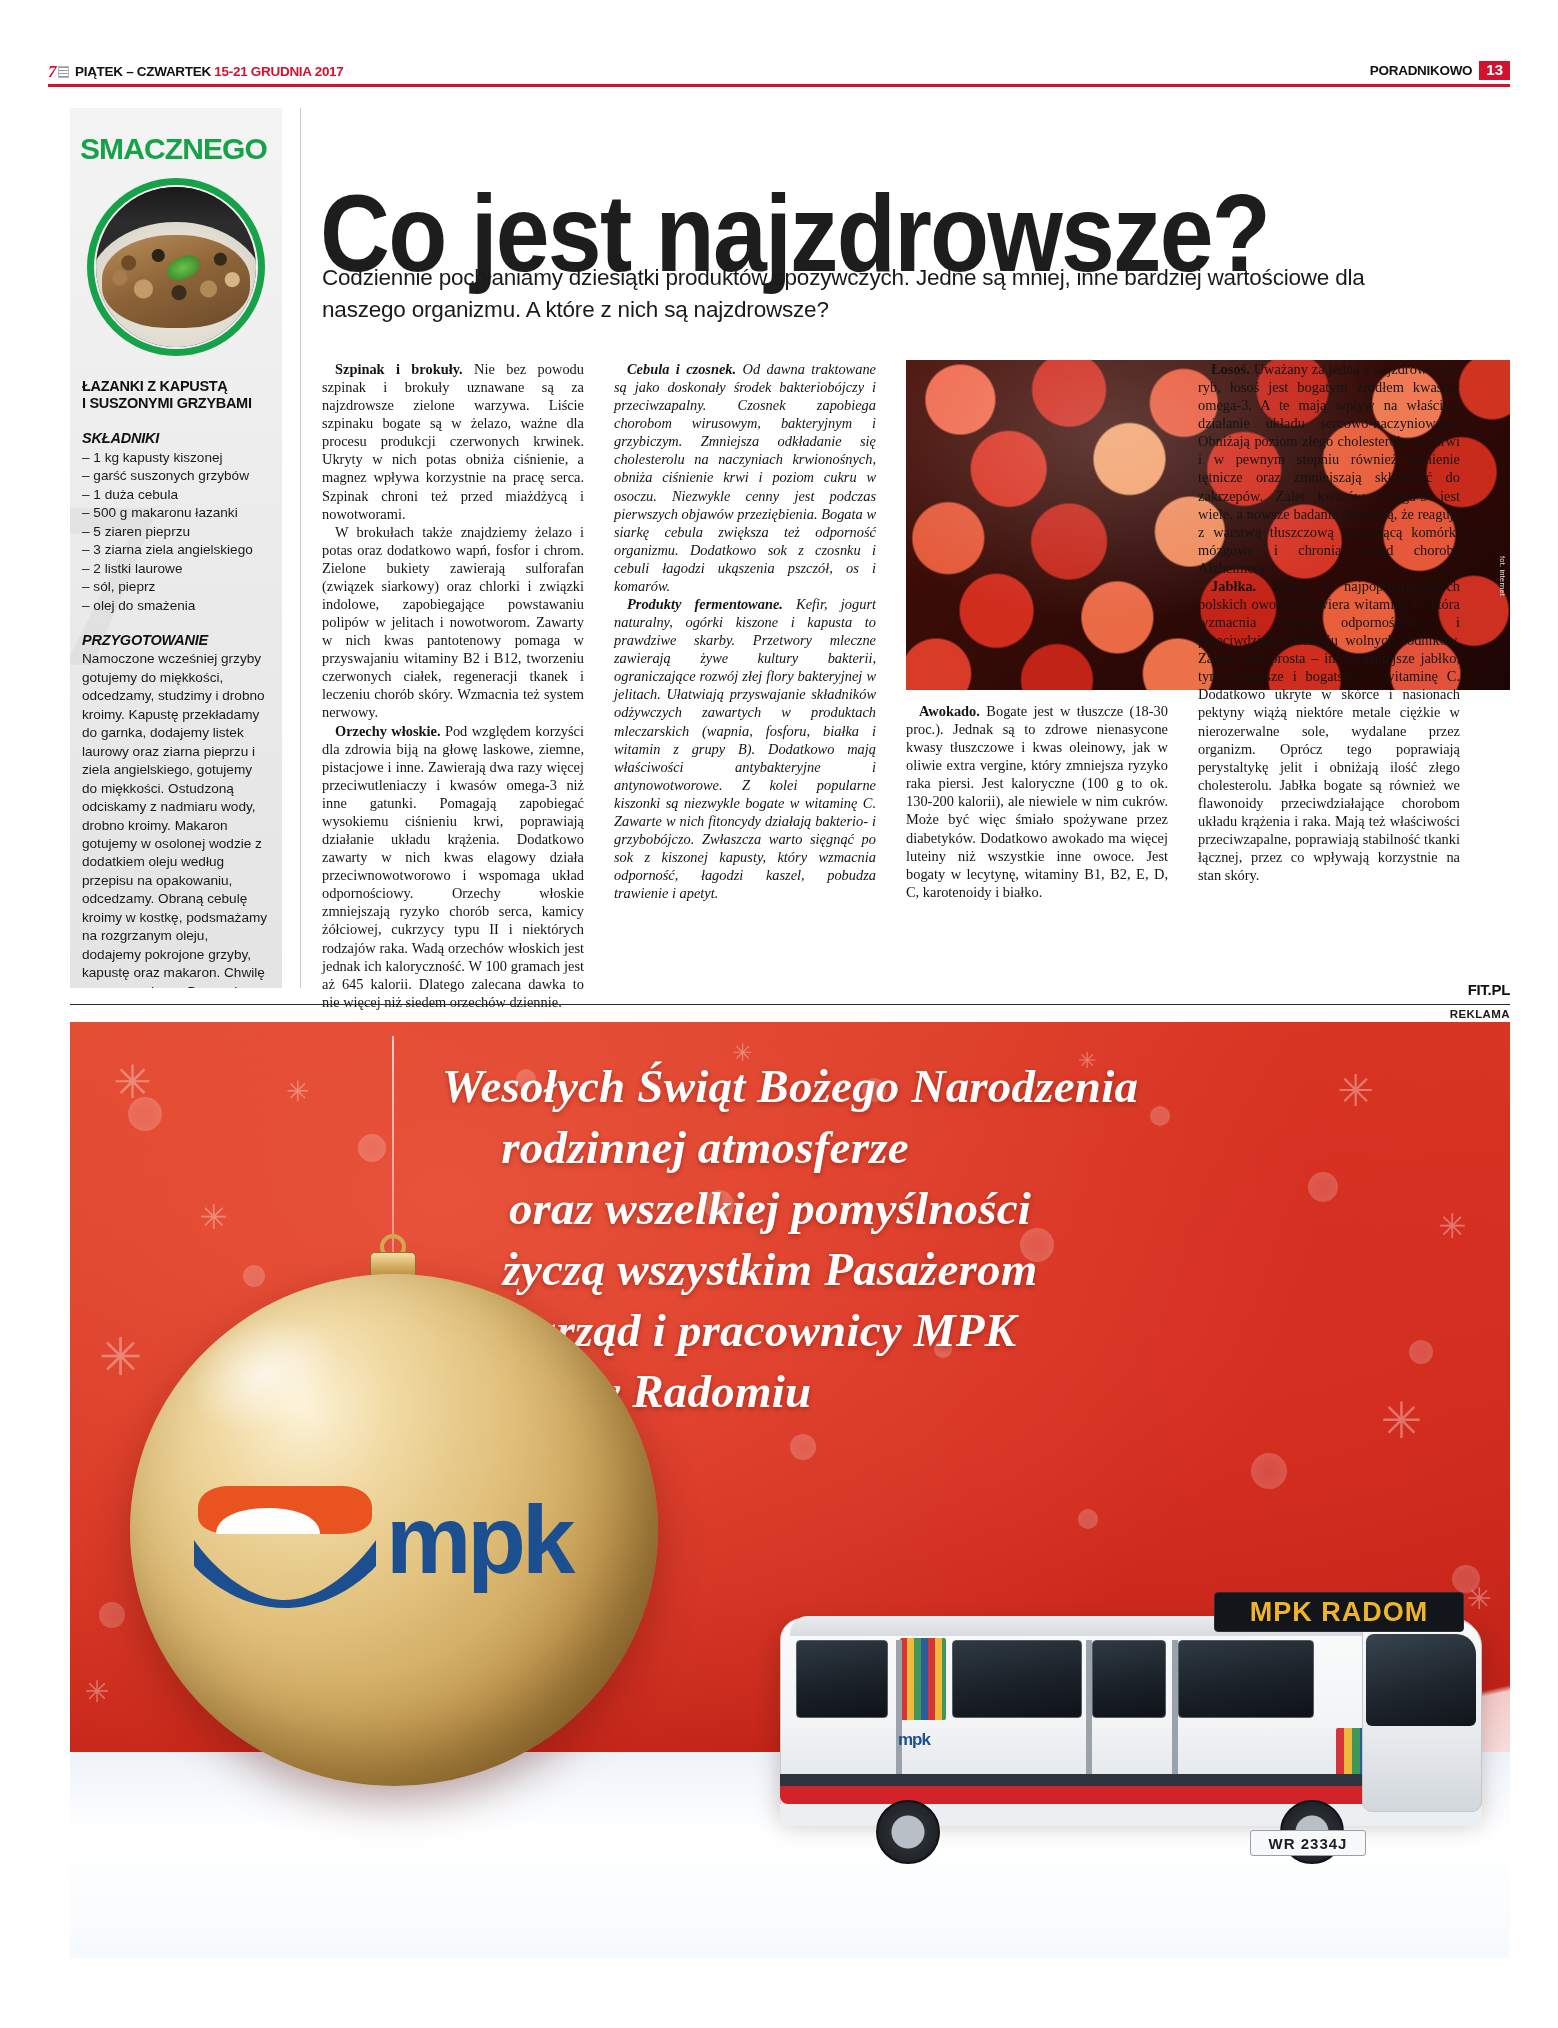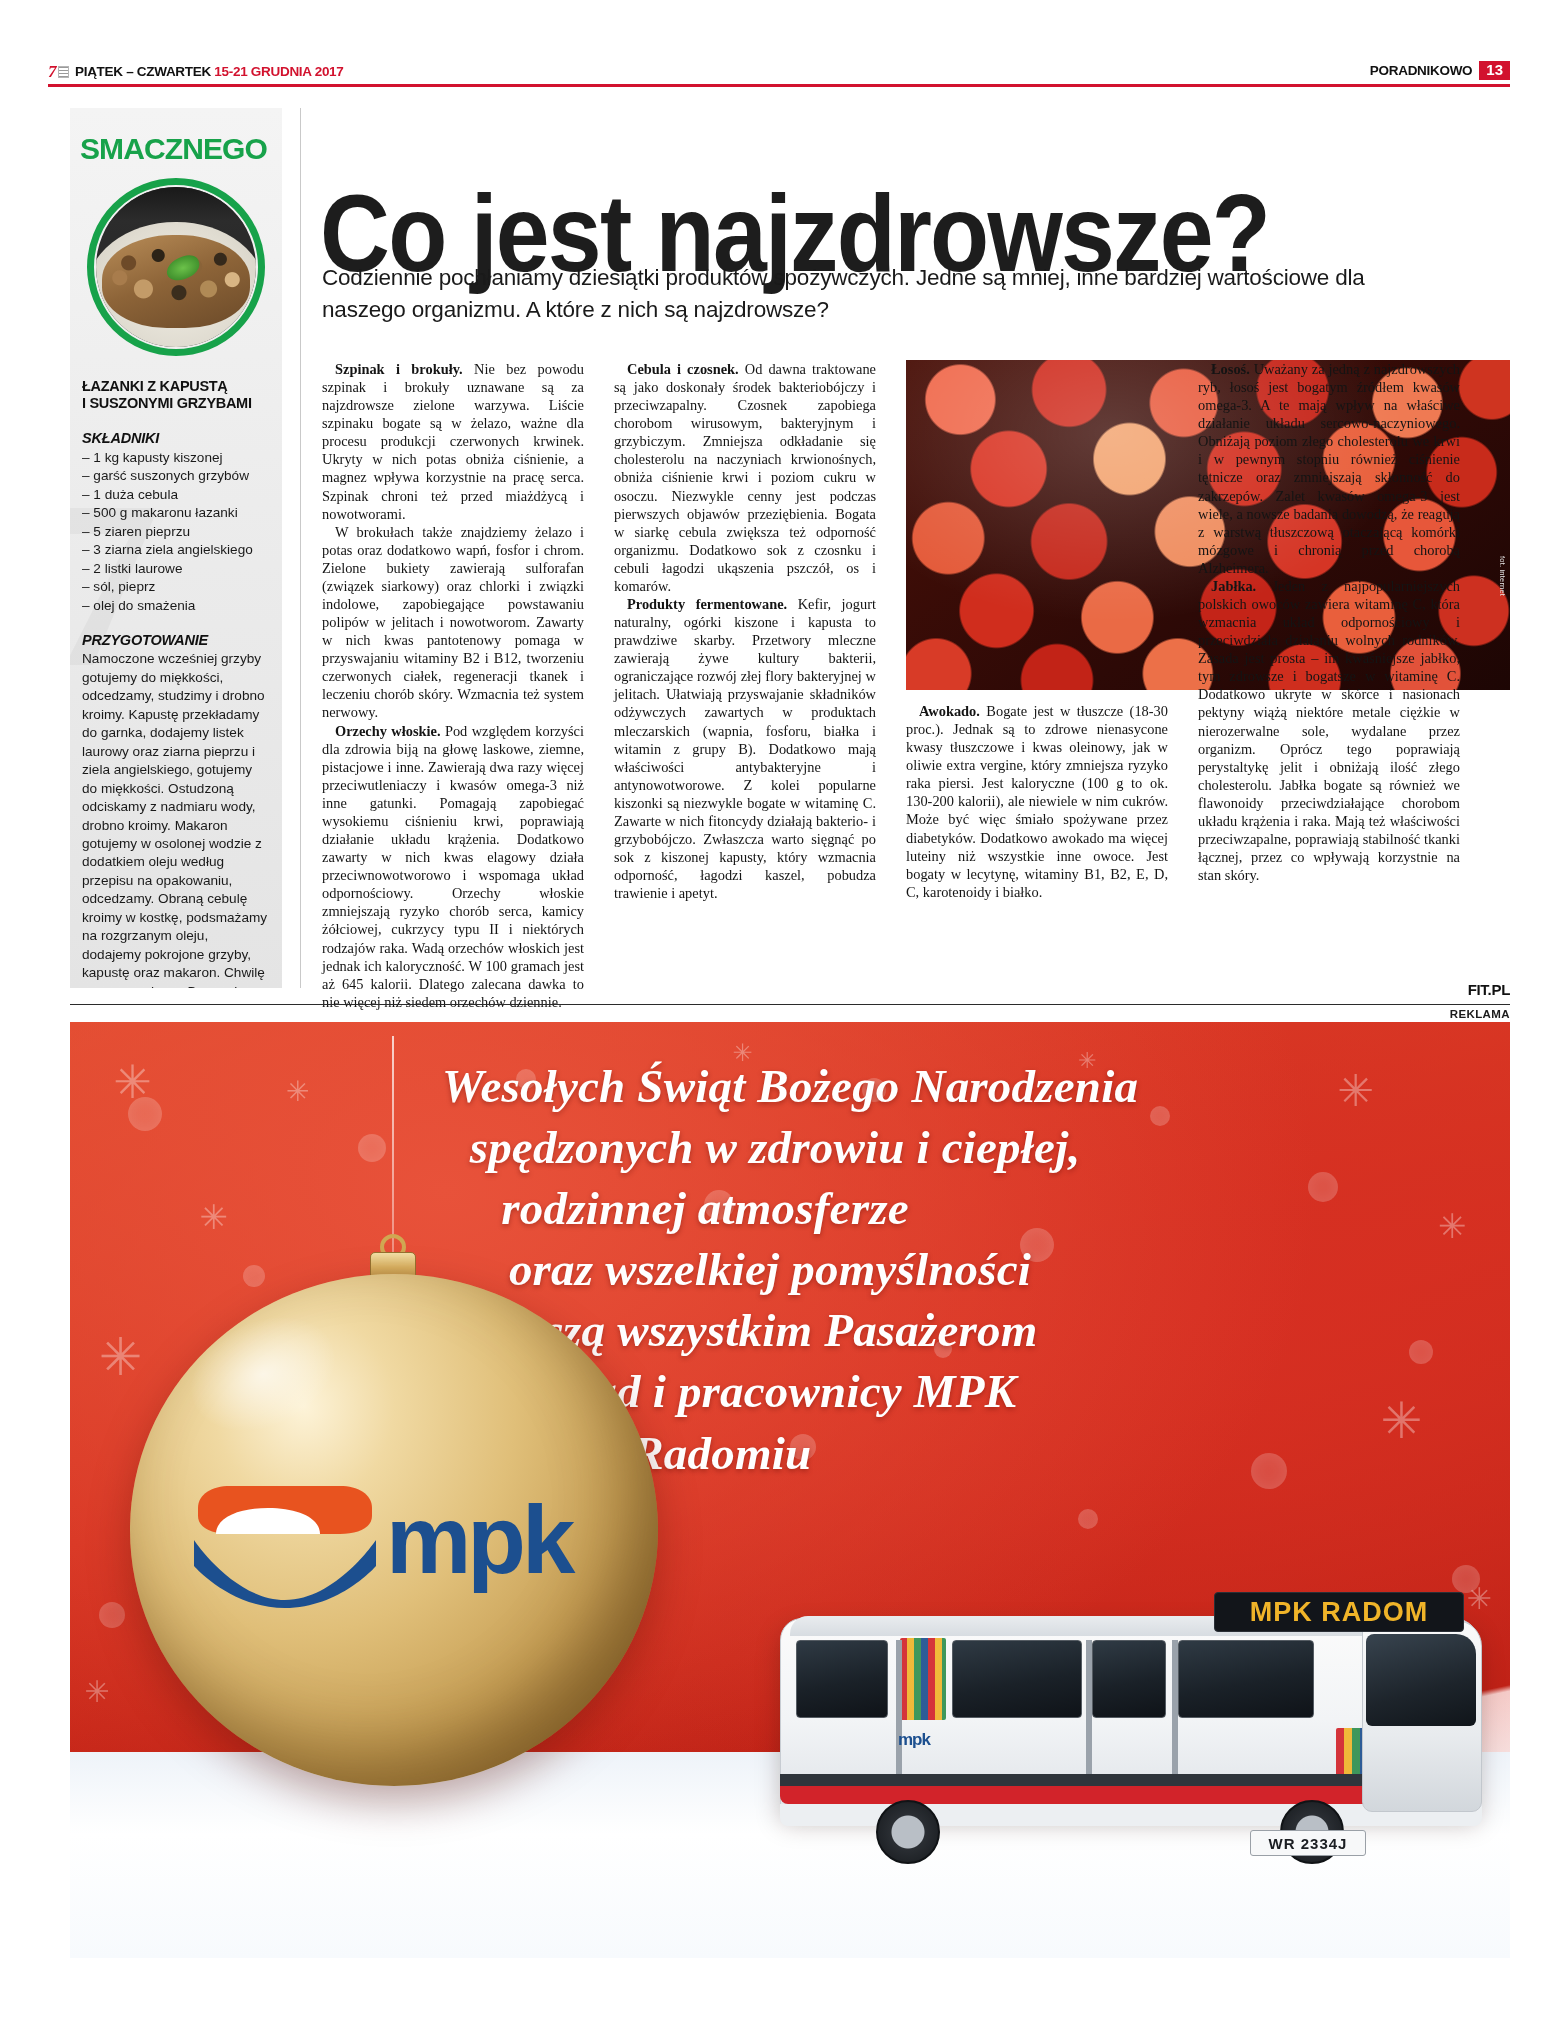--- a/index.html
+++ b/index.html
@@ -132,21 +132,21 @@
   }
   .col{
     position:absolute;top:0;width:262px;height:628px;
     font-family:"Liberation Serif",serif;font-size:14.4px;line-height:1.255;
     color:#141414;text-align:justify;-webkit-hyphens:auto;hyphens:auto;
   }
   .col p{margin:0;text-indent:13px;}
   .col p.first{text-indent:13px;}
   .col b{font-weight:bold;margin-top:6px;}
   .c1{left:0;}
-  .c2{left:292px;}
+  .c2{left:292px;font-style:italic;}
   .c3{left:584px;}
   .c4{left:876px;}
 
   
   .apple-photo{
     position:absolute;left:584px;top:0;width:604px;height:330px;
     overflow:hidden;background:#2a0b06;
   }
   .apple-photo .apples{
     position:absolute;inset:0;
@@ -481,21 +481,20 @@
     <span class="flake" style="left:88%;top:5%;font-size:44px;">✳</span>
     <span class="flake" style="left:95%;top:20%;font-size:34px;">✳</span>
     <span class="flake" style="left:91%;top:40%;font-size:50px;">✳</span>
     <span class="flake" style="left:97%;top:60%;font-size:30px;">✳</span>
     <span class="flake" style="left:84%;top:66%;font-size:26px;">✳</span>
     <span class="flake" style="left:46%;top:2%;font-size:24px;">✳</span>
     <span class="flake" style="left:70%;top:3%;font-size:22px;">✳</span>
 
     <div class="ad-text">
       <span class="l r1">Wesołych Świąt Bożego Narodzenia</span>
-      <span class="l r2">spędzonych w zdrowiu i ciepłej,</span>
       <span class="l r3">rodzinnej atmosferze</span>
       <span class="l r4">oraz wszelkiej pomyślności</span>
       <span class="l r6">życzą wszystkim Pasażerom</span>
       <span class="l r7">Zarząd i pracownicy MPK</span>
       <span class="l r8">w Radomiu</span>
     </div>
 
     <div class="bauble-string"></div>
     <div class="bauble-loop"></div>
     <div class="bauble-cap"></div>

